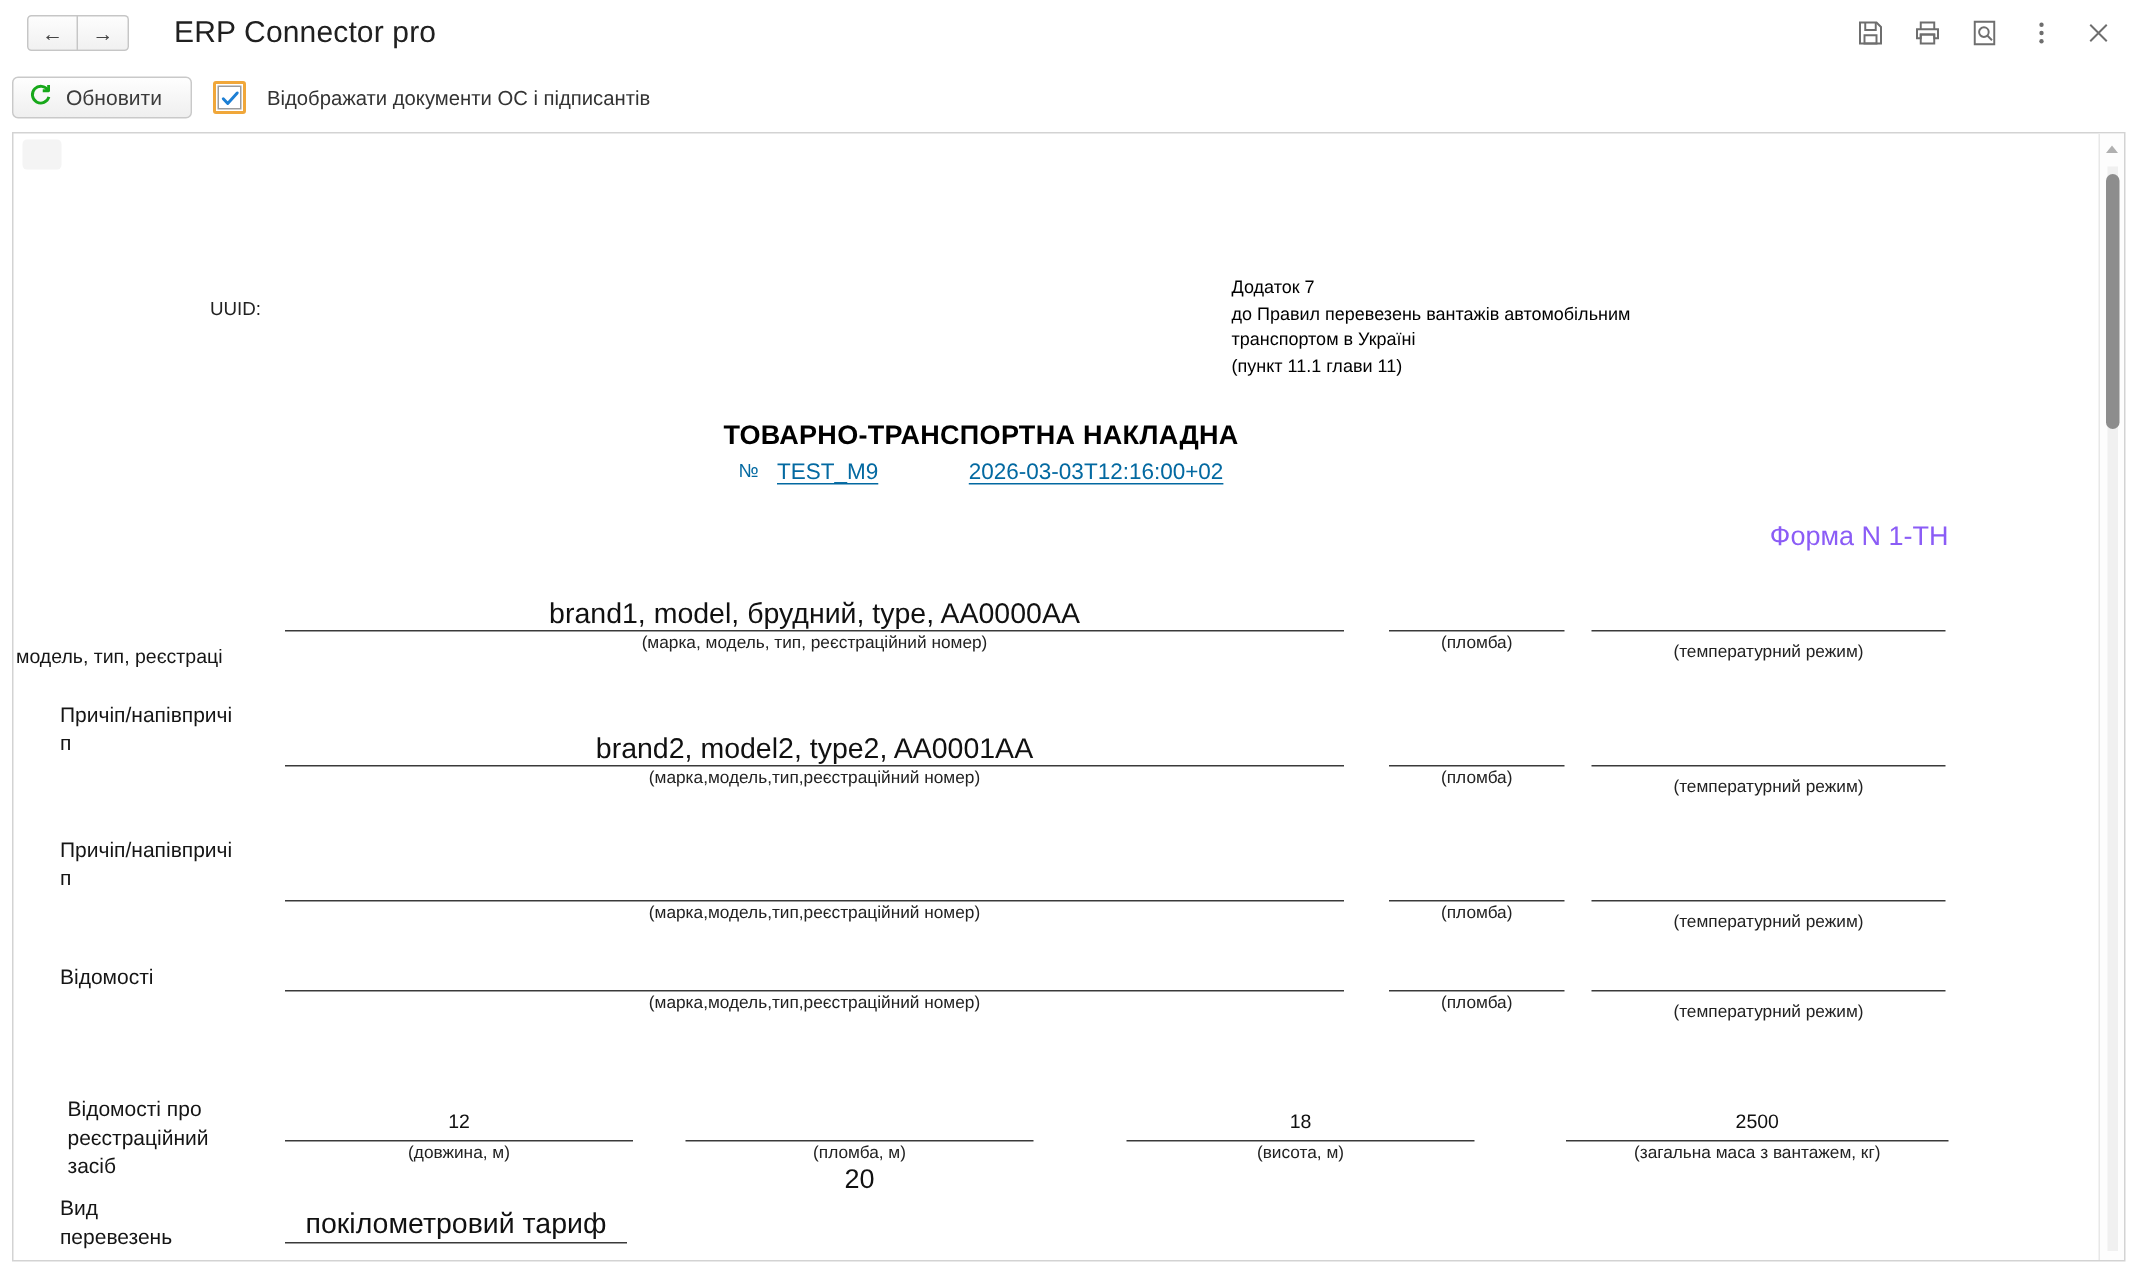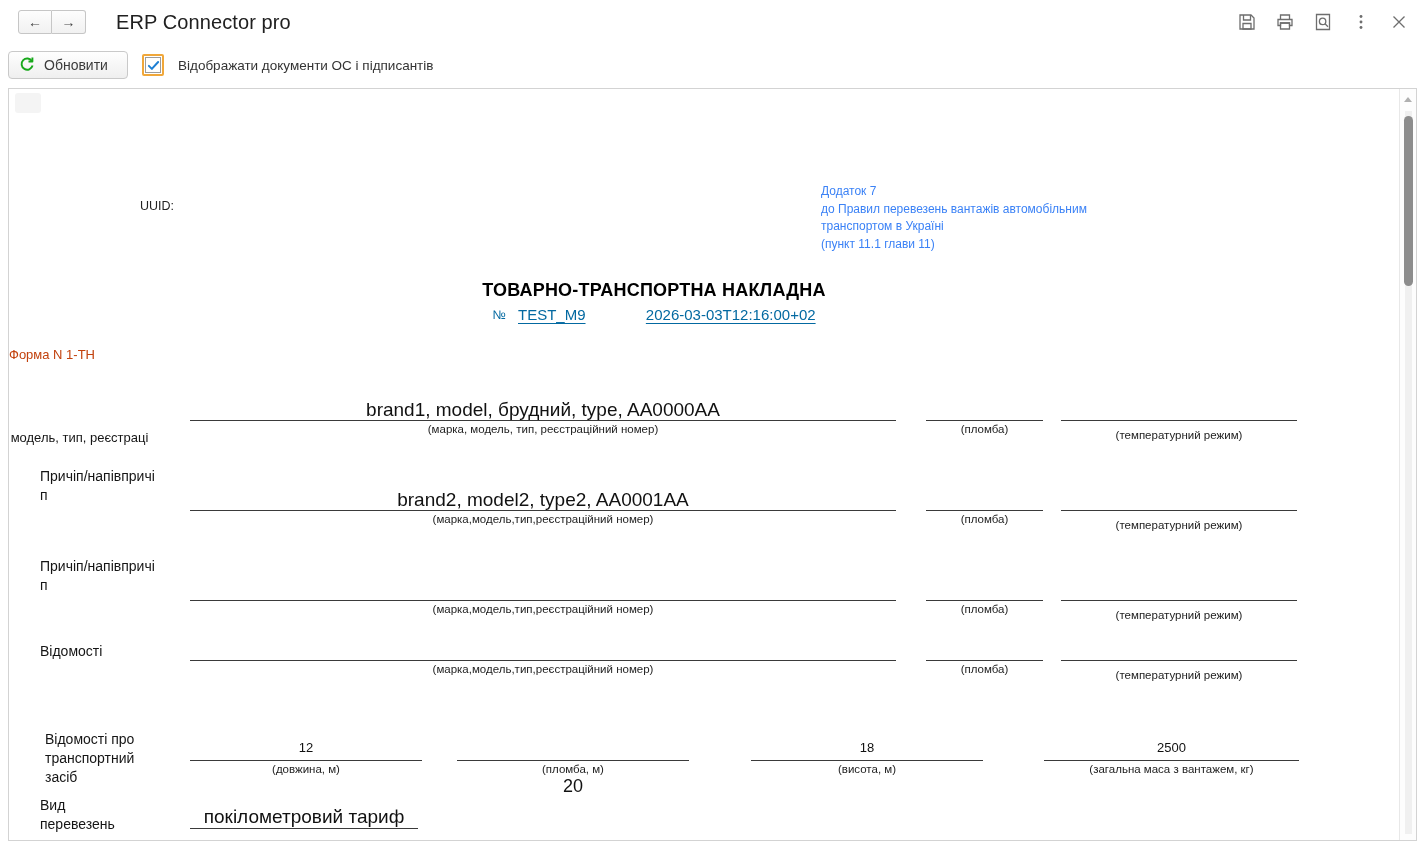--- a/index.html
+++ b/index.html
@@ -111,36 +111,36 @@
     position: absolute; left: 0; top: 0;
     width: 1392px; height: 100%;
     font-family: "Liberation Sans", "DejaVu Sans", sans-serif;
     color: #1a1a1a;
   }
 
   .abs { position: absolute; }
 
   #uuid { left: 131px; top: 110px; font-size: 12.5px; color: #222; }
 
-  #annex { left: 812px; top: 94px; font-size: 12px; line-height: 17.5px; color: #3b82f6; }
+  #annex { left: 812px; top: 94px; font-size: 12px; line-height: 17.5px; color: #000000; }
 
   #doc-title {
     left: 0; top: 191px; width: 1290px; text-align: center;
     font-size: 18px; font-weight: bold; letter-spacing: .2px; color: #000;
   }
   #numline {
     left: 0; top: 217px; width: 1290px; text-align: center;
     font-size: 15px; color: #0369a1;
   }
   #numline .nolabel { font-size: 12.5px; vertical-align: 1px; }
   #numline .u { text-decoration: underline; text-underline-offset: 3px; }
   #numline .gap { display: inline-block; width: 52px; }
   #form-line {
-    left: 0; top: 258px; width: 1290px; text-align: left;
-    font-size: 13px; color: #c2410c;
+    left: 0; top: 258px; width: 1290px; text-align: right;
+    font-size: 18px; color: #8b5cf6;
   }
 
   
   .rowlabel {
     font-size: 14px; line-height: 19px; color: #151515;
     width: 148px;
   }
   .fieldval {
     font-size: 19px; color: #111; text-align: center;
     white-space: nowrap;
@@ -299,21 +299,21 @@
       <div class="abs rule" style="left:181px; top:571px; width:706px;"></div>
       <div class="abs cap" style="left:181px; top:574px; width:706px;">(марка,модель,тип,реєстраційний номер)</div>
 
       <div class="abs rule" style="left:917px; top:571px; width:117px;"></div>
       <div class="abs cap" style="left:917px; top:574px; width:117px;">(пломба)</div>
       <div class="abs rule" style="left:1052px; top:571px; width:236px;"></div>
       <div class="abs cap" style="left:1052px; top:580px; width:236px;">(температурний режим)</div>
 
       <div class="abs rowlabel" style="left:36px; top:613px;margin-top:28px;">
         <div>Відомості про</div>
-        <div>транспортний</div>
+        <div>реєстраційний</div>
         <div>засіб</div>
       </div>
 
       <div class="abs fieldval" style="left:181px; top:651px; width:232px; font-size:13px;">12</div>
       <div class="abs rule" style="left:181px; top:671px; width:232px;"></div>
       <div class="abs cap" style="left:181px; top:674px; width:232px;">(довжина, м)</div>
 
       <div class="abs fieldval" style="left:448px; top:687px; width:232px; font-size:18px;text-align:center;">20</div>
       <div class="abs rule" style="left:448px; top:671px; width:232px;"></div>
       <div class="abs cap" style="left:448px; top:674px; width:232px;">(пломба, м)</div>

